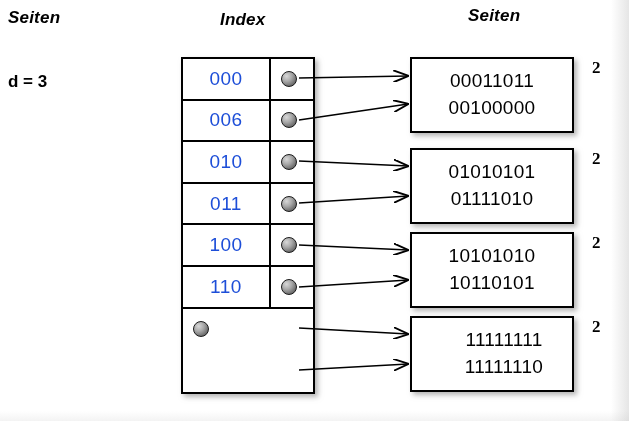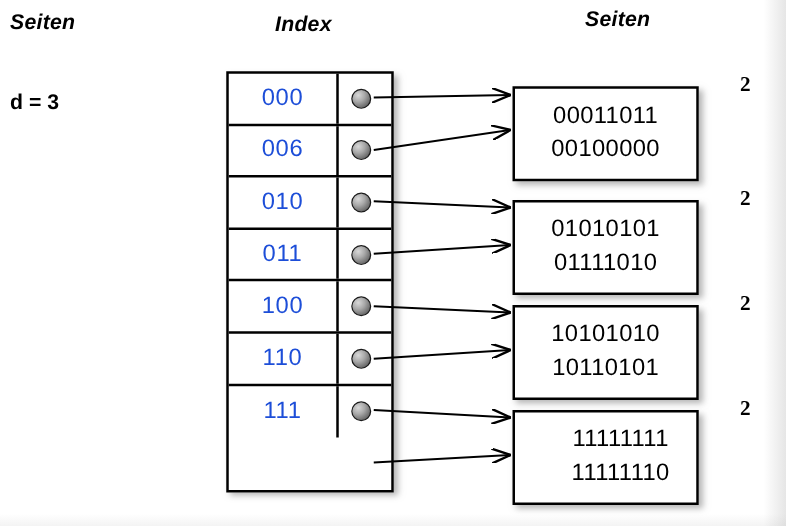--- a/index.html
+++ b/index.html
@@ -121,31 +121,30 @@
     top: 0;
     width: 629px;
     height: 421px;
     pointer-events: none;
   }
 
   
   .page-box {
     position: absolute;
     left: 410px;
-    width: 149px;
+    width: 164px;
     height: 76px;
     border: 2.5px solid #000000;
     box-sizing: border-box;
     background: #ffffff;
     box-shadow: 3px 3px 5px rgba(120,120,120,0.55);
     display: flex;
     flex-direction: column;
     align-items: center;
     justify-content: center;
-    margin-top: 12px;
   }
   .page-line {
     font-size: 19px;
     color: #000000;
     line-height: 1.42;
     letter-spacing: 0.3px;
   }
   .page-depth {
     position: absolute;
     left: 592px;
@@ -213,21 +212,20 @@
 
 
     <div class="index-row">
       <div class="index-label-cell">110</div>
       <div class="index-ptr-cell">
         <span class="ptr-dot"></span>
       </div>
     </div>
 
     <div class="index-row">
-      <div class="index-label-cell">111</div>
       <div class="index-ptr-cell">
         <span class="ptr-dot"></span>
       </div>
     </div>
 
   </div>
 
   <svg id="connectors" viewBox="0 0 629 421">
     <defs>
       <marker id="arrowhead" markerWidth="9" markerHeight="7" refX="8.6" refY="3.5" orient="auto" markerUnits="strokeWidth">

